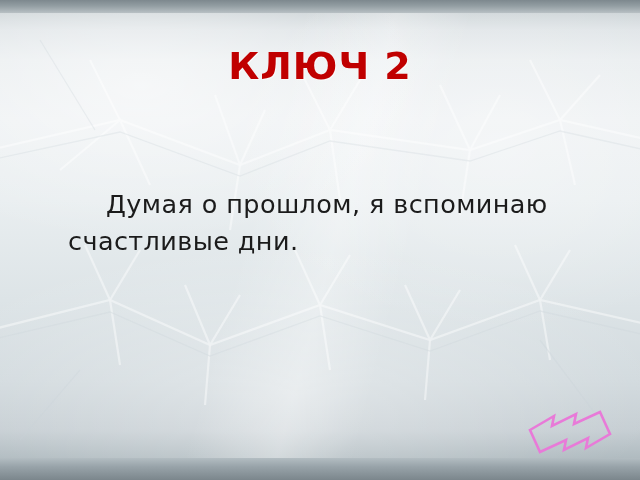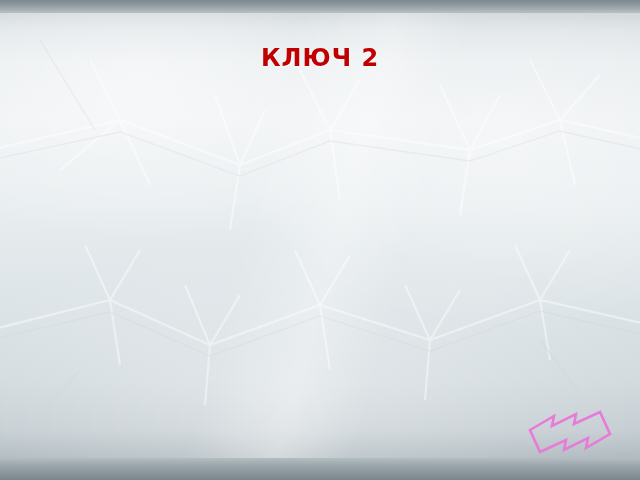--- a/index.html
+++ b/index.html
@@ -49,21 +49,21 @@
     width: 640px; height: 22px;
     background: linear-gradient(180deg, #b3bdc2 0%, #98a3a9 40%, #7b868c 100%);
   }
 
   .title {
     position: absolute;
     left: 0;
     top: 44px;
     width: 640px;
     text-align: center;
-    font-size: 24px;
+    font-size: 38px;
     font-weight: bold;
     color: #c00000;
     letter-spacing: 1px;
     text-shadow: 1px 1px 0 rgba(255,255,255,0.6);
   }
 
   .body-text {
     position: absolute;
     left: 68px;
     top: 186px;
@@ -113,20 +113,23 @@
       <path d="M-10 340 L110 312 L210 356 L320 316 L430 351 L540 311 L650 336"></path>
       <path d="M40 40 L95 130 M600 420 L540 340 M20 440 L80 370"></path>
     </g>
   </svg>
 
   <div class="top-bar"></div>
   <div class="bottom-bar"></div>
 
   <div class="title">КЛЮЧ 2</div>
 
+  <div class="body-text">
+    <span class="indent"></span><span>Думая о прошлом, я вспоминаю счастливые дни.</span>
+  </div>
 
   <div class="arrow">
     <svg viewBox="0 0 92 56" width="92" height="56">
       <path d="M6 26 L30 12 L28 22 L52 10 L50 20 L76 8 L86 30 L62 44 L64 34 L40 46 L42 36 L16 48 Z" fill="none" stroke="#e87ad8" stroke-width="2.6" stroke-linejoin="miter"></path>
     </svg>
   </div>
 
 </div>
 
 </body></html>

